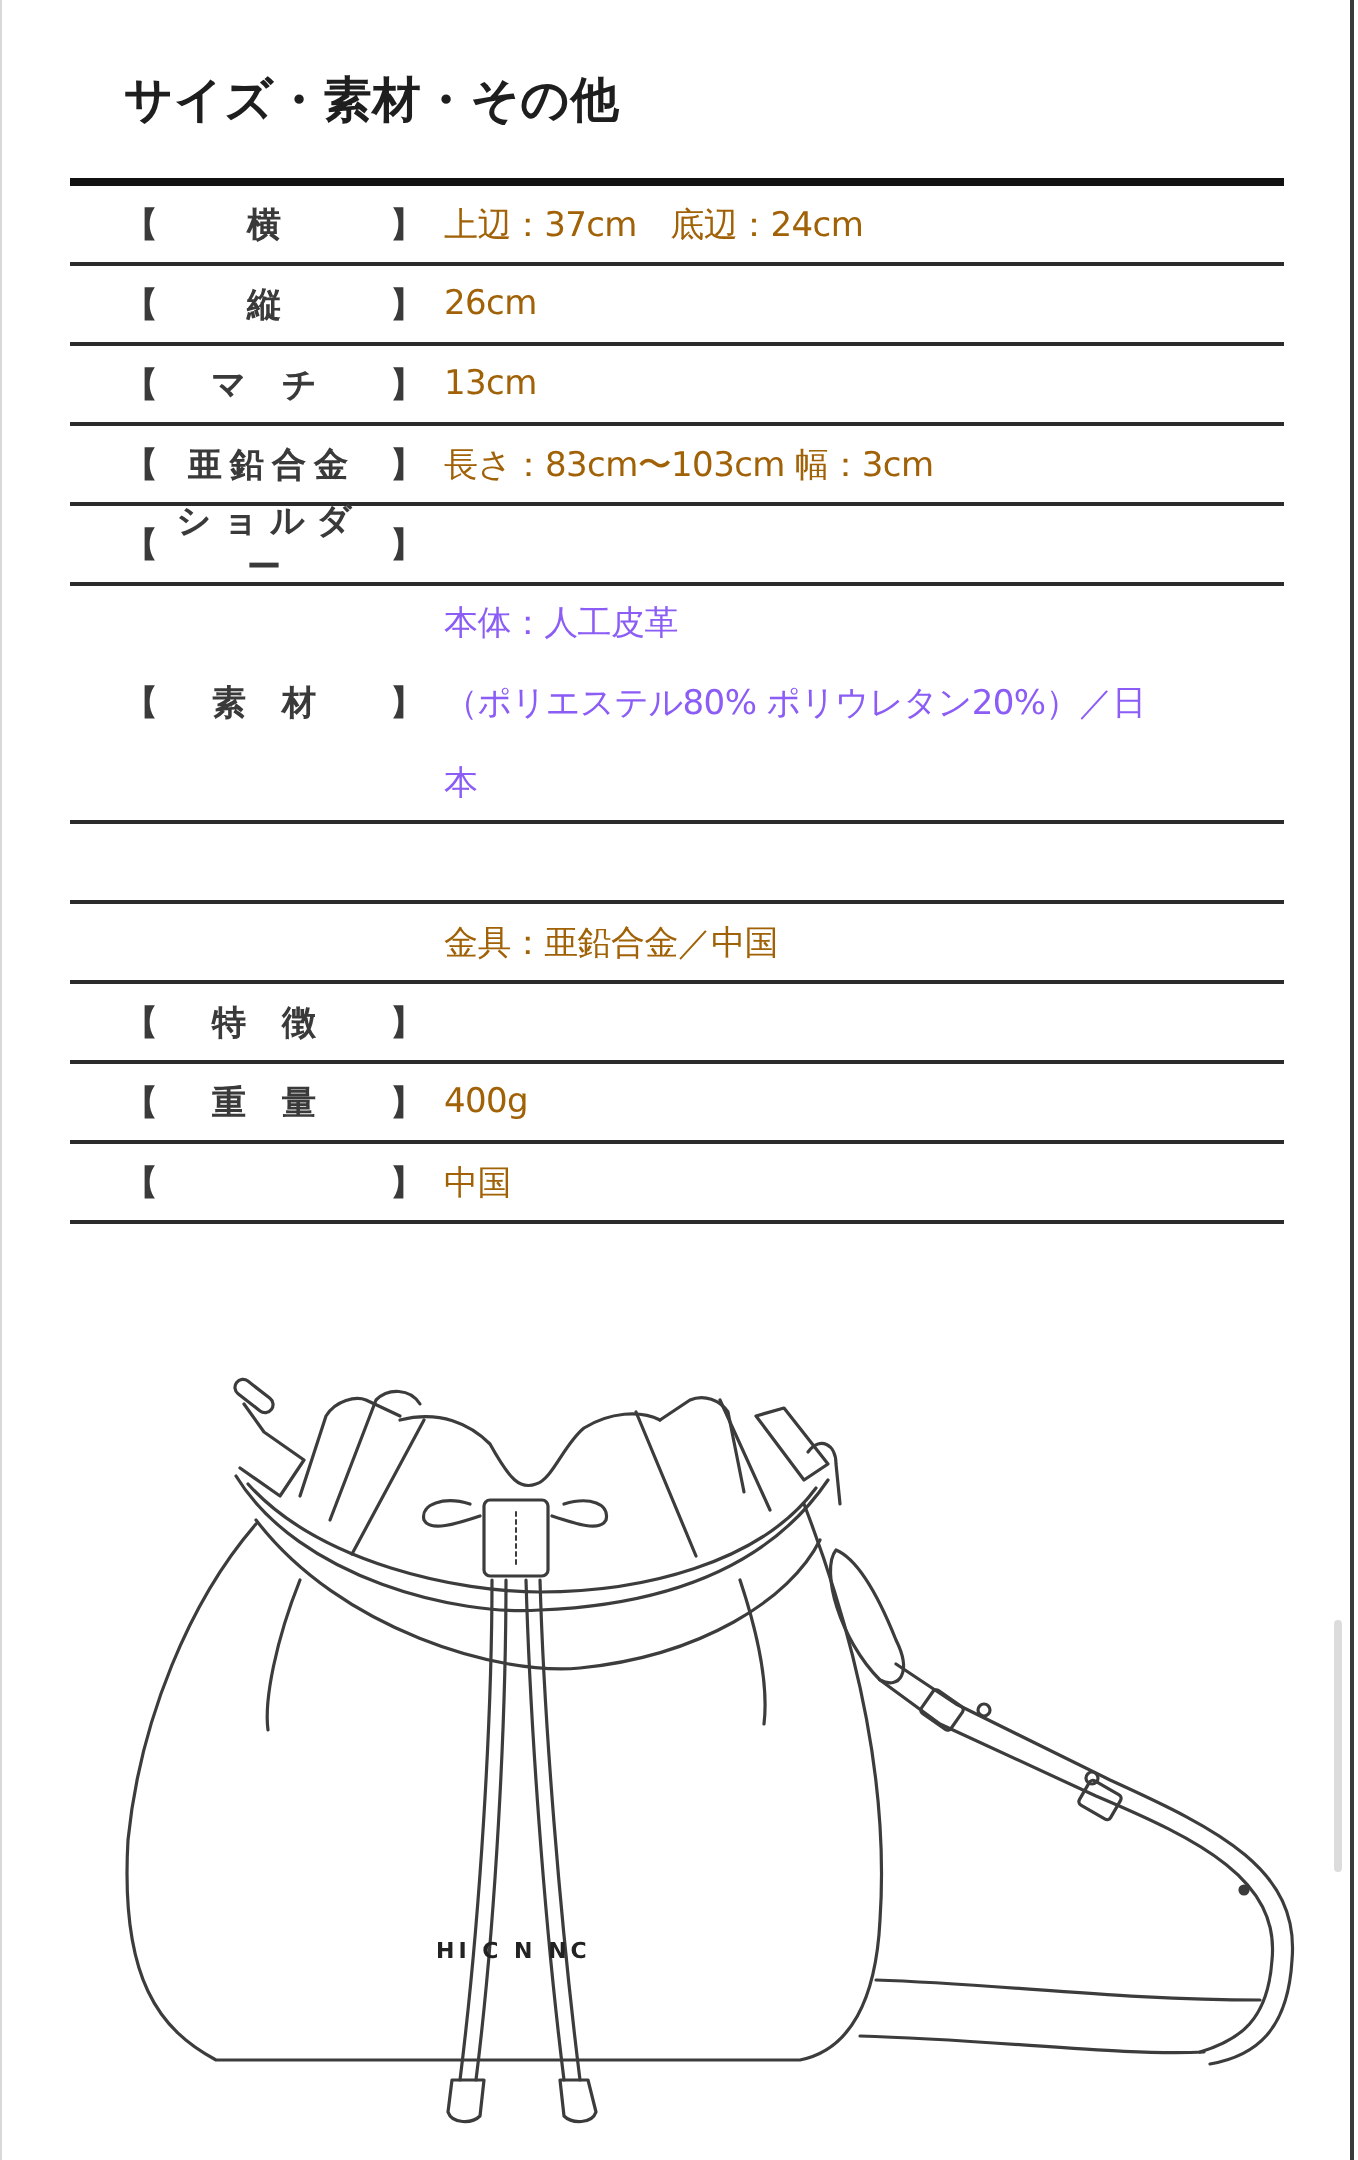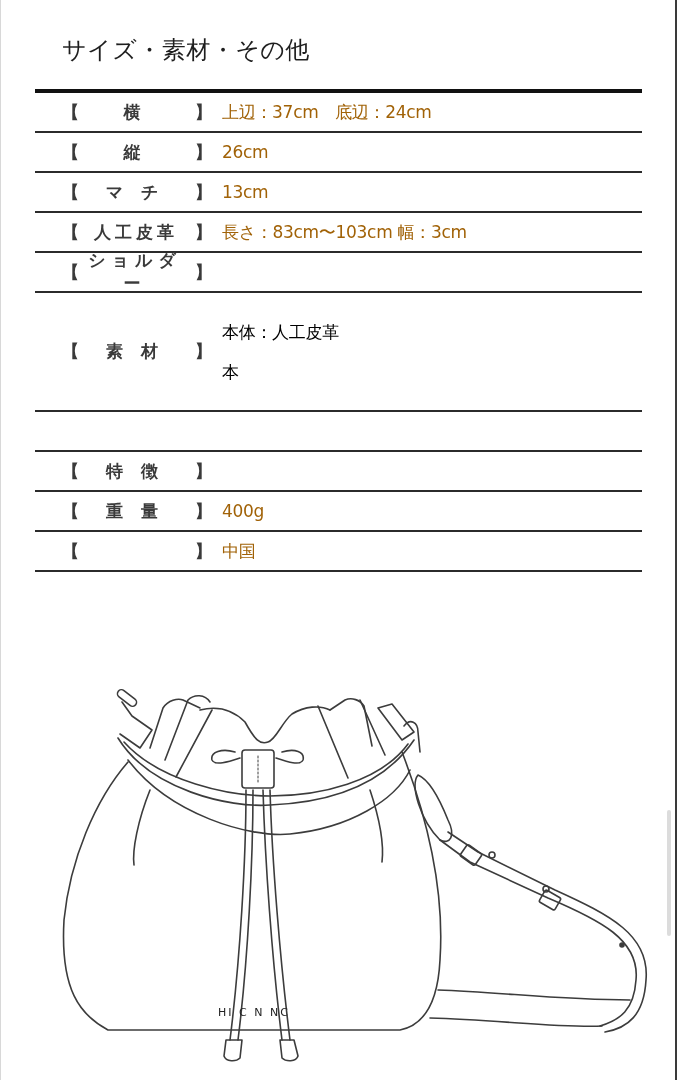--- a/index.html
+++ b/index.html
@@ -7,48 +7,47 @@
     width: 679px; height: 1080px; position: relative; overflow: hidden;
     font-family: "DejaVu Sans", "Liberation Sans", sans-serif;
     color: #333;
   }
   .frame-left { position: absolute; left: 0; top: 0; width: 1px; height: 1080px; background: #d8d8d8; }
   .frame-right { position: absolute; right: 2px; top: 0; width: 2px; height: 1080px; background: #3a3a3a; }
   .scrollbar { position: absolute; left: 667px; top: 810px; width: 4px; height: 126px; background: #dcdcdc; border-radius: 2px; }
 
   .title {
     position: absolute; left: 62px; top: 34px;
-    font-size: 24px; font-weight: normal; color: #1e1e1e; letter-spacing: 0.5px;
+    font-size: 24px; font-weight: bold; color: #1e1e1e; letter-spacing: 0.5px;
   }
   .title-rule { position: absolute; left: 35px; top: 89px; width: 607px; height: 4px; background: #111; }
 
   .spec-table { position: absolute; left: 35px; top: 93px; width: 607px; }
   .row { position: relative; border-bottom: 2px solid #2b2b2b; box-sizing: border-box; display: flex; align-items: center; }
   .row.h38 { height: 40px; }
   .row.tall { height: 119px; }
   .label {
     position: relative; width: 178px; height: 100%;
     display: flex; align-items: center; flex-shrink: 0;
     font-size: 17px; font-weight: bold; color: #3a3a3a;
   }
   .br-l { position: absolute; left: 27px; }
   .br-r { position: absolute; left: 160px; }
   .label-text { position: absolute; left: 44px; width: 112px; text-align: center; letter-spacing: 6px; }
   .label-text.spread { letter-spacing: 4px; left: 36px; width: 130px; }
   .value {
     padding-left: 9px; font-size: 17px; color: #a16207; white-space: nowrap; letter-spacing: -0.3px;
   }
-  .value-multi { padding-left: 9px; font-size: 17px; color: #000000; line-height: 40px; letter-spacing: -0.3px; }
+  .value-multi { padding-left: 9px; font-size: 17px; color: #8b5cf6; line-height: 40px; letter-spacing: -0.3px; }
 
   .illustration { position: absolute; left: 50px; top: 680px; width: 600px; height: 390px; }
   .logo {
     position: absolute; left: 218px; top: 969px;
-    font-size: 11px; font-weight: normal; color: #222; letter-spacing: 2px;
+    font-size: 11px; font-weight: bold; color: #222; letter-spacing: 2px;
     font-family: "DejaVu Sans", sans-serif;
-    margin-top: 37px;
   }
 </style>
 </head>
 <body>
 
 <div class="frame-left"></div>
 <div class="frame-right"></div>
 <div class="scrollbar"></div>
 
 <div class="title">サイズ・素材・その他</div>
@@ -79,21 +78,21 @@
       <span class="br-l">【</span>
       <span class="label-text">マ チ</span>
       <span class="br-r">】</span>
     </div>
     <div class="value">13cm</div>
   </div>
 
   <div class="row h38">
     <div class="label">
       <span class="br-l">【</span>
-      <span class="label-text spread">人工皮革</span>
+      <span class="label-text spread">亜鉛合金</span>
       <span class="br-r">】</span>
     </div>
     <div class="value">長さ：83cm〜103cm 幅：3cm</div>
   </div>
 
   <div class="row h38">
     <div class="label">
       <span class="br-l">【</span>
       <span class="label-text">ショルダー</span>
       <span class="br-r">】</span>
@@ -101,28 +100,33 @@
   </div>
 
   <div class="row tall">
     <div class="label">
       <span class="br-l">【</span>
       <span class="label-text">素 材</span>
       <span class="br-r">】</span>
     </div>
     <div class="value-multi">
       <div>本体：人工皮革</div>
+      <div>（ポリエステル80% ポリウレタン20%）／日</div>
       <div>本</div>
     </div>
   </div>
 
   <div class="row h38">
     <div class="label"></div>
   </div>
 
+  <div class="row h38">
+    <div class="label"></div>
+    <div class="value">金具：亜鉛合金／中国</div>
+  </div>
 
   <div class="row h38">
     <div class="label">
       <span class="br-l">【</span>
       <span class="label-text">特 徴</span>
       <span class="br-r">】</span>
     </div>
   </div>
 
   <div class="row h38">

